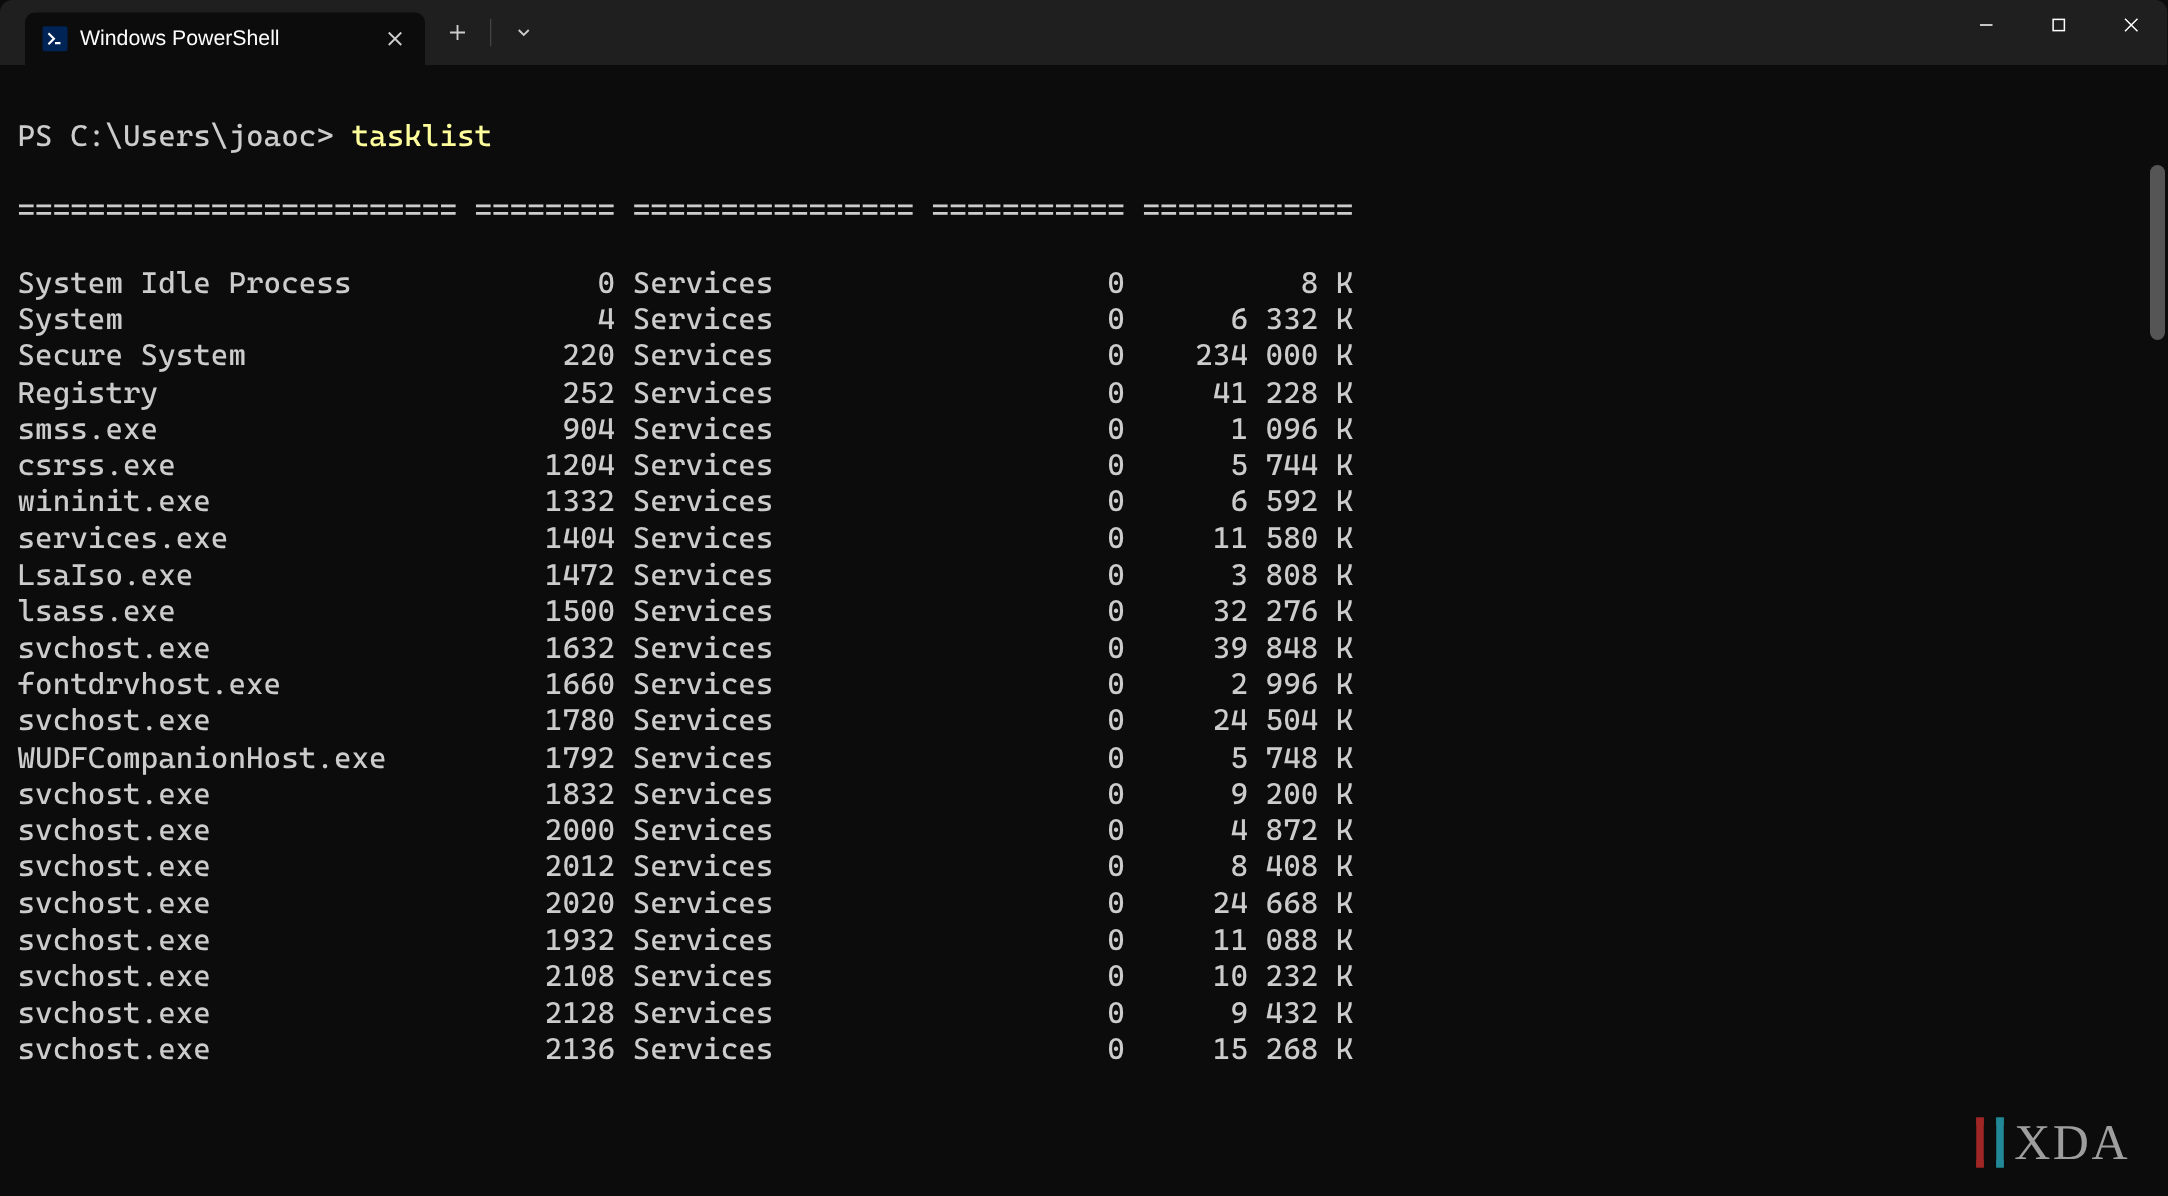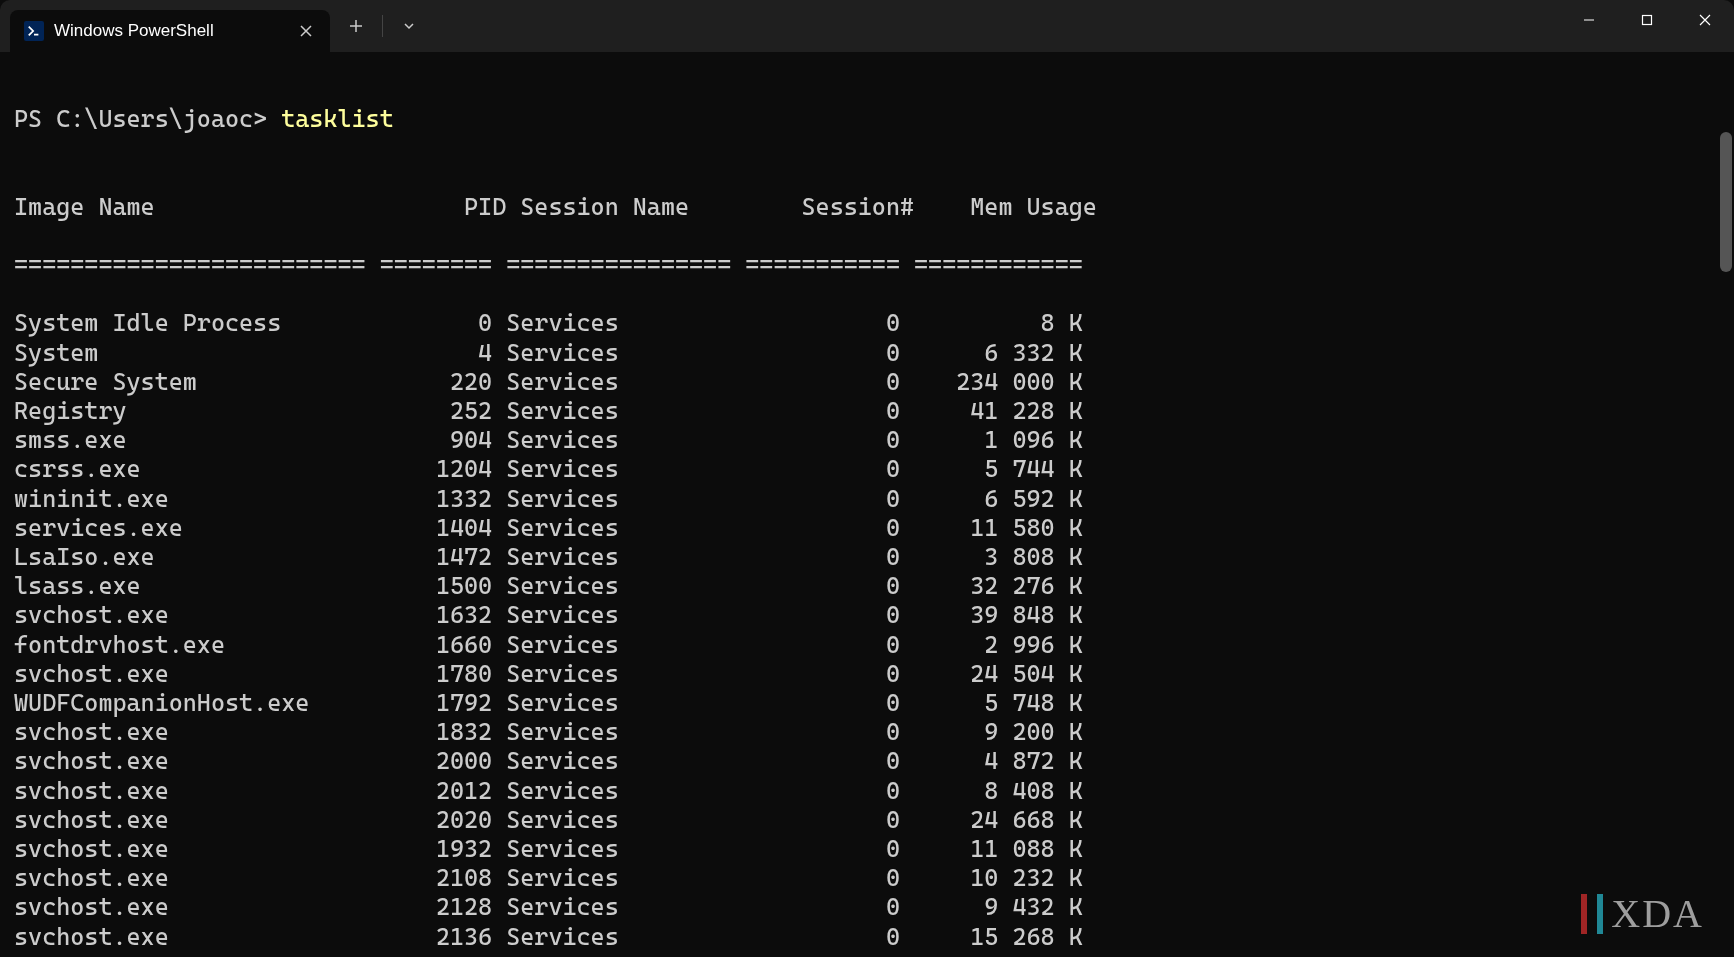--- a/index.html
+++ b/index.html
@@ -18,21 +18,21 @@
     display: flex;
     align-items: flex-start;
     position: relative;
   }
   .tab {
     display: flex;
     align-items: center;
     background: #0c0c0c;
     height: 42px;
     margin-top: 10px;
-    margin-left: 10px;
+    margin-left: 20px;
     padding: 0 12px 0 14px;
     border-radius: 8px 8px 0 0;
     min-width: 320px;
     color: #ffffff;
     font-family: 'Segoe UI', sans-serif;
     font-size: 17px;
     position: relative;
     gap: 10px;
   }
   .tab-icon {
@@ -83,21 +83,21 @@
   .win-btn {
     width: 58px; height: 40px;
     display: inline-flex;
     align-items: center;
     justify-content: center;
     color: #fff;
     cursor: pointer;
   }
 
   .terminal {
-    padding: 24px 14px 14px 14px;
+    padding: 14px 14px 14px 14px;
     color: #cccccc;
     font-size: 24px;
     line-height: 29.2px;
     white-space: pre;
     letter-spacing: 0px;
     position: relative;
     height: calc(100% - 52px);
   }
   .prompt-line { white-space: pre; }
   .prompt { color: #cccccc; }
@@ -190,21 +190,20 @@
     <div class="win-btn close">
       <svg width="12" height="12" viewBox="0 0 12 12">
           <path d="M1 1 L11 11 M11 1 L1 11" stroke="#fff" stroke-width="1.2"></path>
         </svg>
     </div>
   </div>
 </div>
 
 <div class="terminal">
 <div class="prompt-line"><span class="prompt">PS C:\Users\joaoc&gt; </span><span class="command">tasklist</span></div>
-<div class="table-head">Image Name                      PID Session Name        Session#    Mem Usage</div>
 <div class="sep">========================= ======== ================ =========== ============</div>
 <div id="rows"><div class="row">System Idle Process              0 Services                   0          8 K</div><div class="row">System                           4 Services                   0      6 332 K</div><div class="row">Secure System                  220 Services                   0    234 000 K</div><div class="row">Registry                       252 Services                   0     41 228 K</div><div class="row">smss.exe                       904 Services                   0      1 096 K</div><div class="row">csrss.exe                     1204 Services                   0      5 744 K</div><div class="row">wininit.exe                   1332 Services                   0      6 592 K</div><div class="row">services.exe                  1404 Services                   0     11 580 K</div><div class="row">LsaIso.exe                    1472 Services                   0      3 808 K</div><div class="row">lsass.exe                     1500 Services                   0     32 276 K</div><div class="row">svchost.exe                   1632 Services                   0     39 848 K</div><div class="row">fontdrvhost.exe               1660 Services                   0      2 996 K</div><div class="row">svchost.exe                   1780 Services                   0     24 504 K</div><div class="row">WUDFCompanionHost.exe         1792 Services                   0      5 748 K</div><div class="row">svchost.exe                   1832 Services                   0      9 200 K</div><div class="row">svchost.exe                   2000 Services                   0      4 872 K</div><div class="row">svchost.exe                   2012 Services                   0      8 408 K</div><div class="row">svchost.exe                   2020 Services                   0     24 668 K</div><div class="row">svchost.exe                   1932 Services                   0     11 088 K</div><div class="row">svchost.exe                   2108 Services                   0     10 232 K</div><div class="row">svchost.exe                   2128 Services                   0      9 432 K</div><div class="row">svchost.exe                   2136 Services                   0     15 268 K</div></div>
 <div class="scrollbar"></div>
 </div>
 
 <div class="watermark">
   <span class="watermark-bracket">
     <span class="left"></span>
       <span class="right"></span>
   </span>

